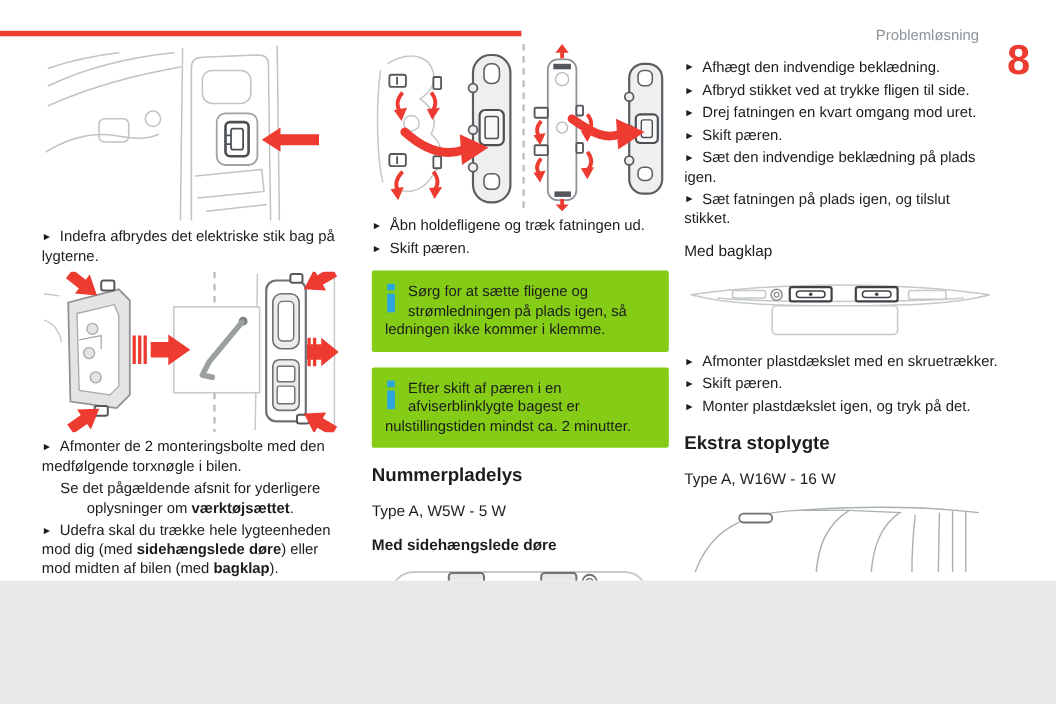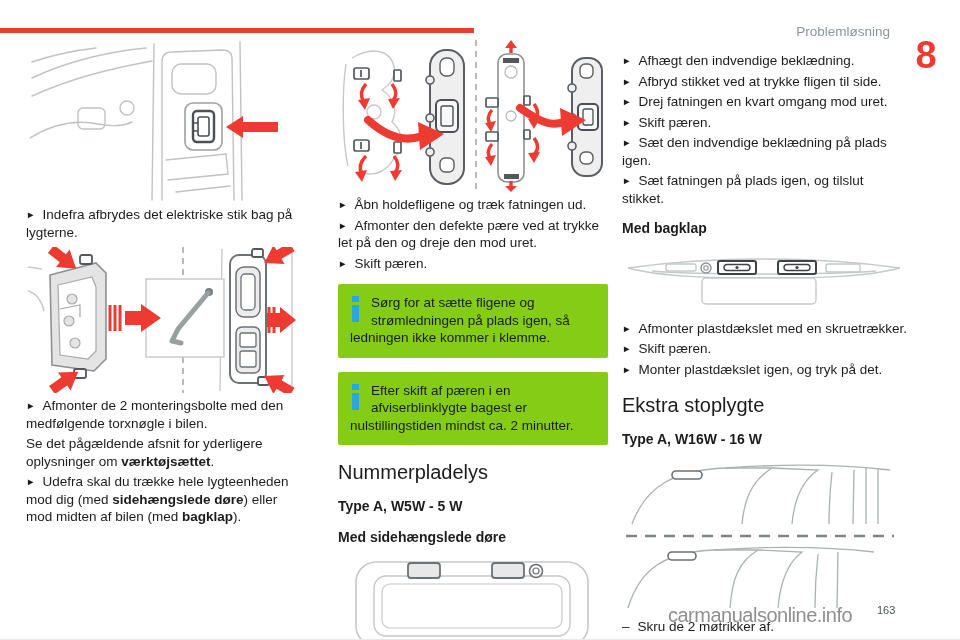--- a/index.html
+++ b/index.html
@@ -1,39 +1,39 @@
 <!DOCTYPE html>
 <html><head>
 <meta charset="utf-8">
 <style>
   html,body{margin:0;padding:0;background:#e9e9e9;}
-  .page{position:relative;width:960px;height:639px;background:#ffffff;overflow:hidden;
+  .page{position:relative;width:960px;height:528px;background:#ffffff;overflow:hidden;
         font-family:"Liberation Sans", sans-serif;color:#1c1c1c;}
   .redbar{position:absolute;left:0;top:28px;width:474px;height:5px;background:#ed3b32;}
   .header-title{position:absolute;top:24px;left:720px;width:170px;text-align:right;
         font-size:13.5px;color:#8d949a;}
   .chapter-num{position:absolute;top:36px;left:905px;width:42px;text-align:center;
         color:#ed3b32;font-size:38px;font-weight:bold;line-height:1;}
   .col{position:absolute;font-size:13.5px;line-height:1.3;}
-  #col1{left:26px;top:40px;width:270px;}
+  #col1{left:38px;top:40px;width:270px;}
   #col2{left:338px;top:40px;width:270px;}
   #col3{left:622px;top:52px;width:286px;}
   p.step{margin:0 0 3px 0;}
-  p.plain{margin:0 0 3px 0;}
+  p.plain{margin:0 0 3px 0;text-align:center;}
   .marker{font-size:9.5px;margin-right:7px;position:relative;top:-1px;}
   .dashmark{margin-right:8px;}
   .illus{display:block;}
   .mb4{margin-bottom:4px;} .mb8{margin-bottom:8px;} .mt6{margin-top:6px;}
   .infobox{background:#84cc16;padding:10px 10px 11px 12px;margin:12px 0 14px 0;border-radius:2px;}
   .infobox .txt{margin:0;}
   .info-icon{float:left;width:7px;margin:2px 12px 2px 2px;}
   .info-icon .dot{display:block;width:7px;height:6px;background:#2ba7dd;margin-bottom:3px;}
   .info-icon .bar{display:block;width:7px;height:17px;background:#2ba7dd;}
-  .section-h{font-size:20px;font-weight:normal;margin:14px 0 12px 0;}
-  .sub-h{font-size:14px;font-weight:bold;margin:0 0 12px 0;}
+  .section-h{font-size:17px;font-weight:bold;margin:14px 0 12px 0;}
+  .sub-h{font-size:14px;font-weight:normal;margin:0 0 12px 0;}
   .sub-h2{font-size:14px;font-weight:bold;margin:4px 0 10px 0;}
   .watermark{position:absolute;left:668px;top:604px;font-size:20px;color:#8f8f8f;
         letter-spacing:-0.5px;}
   .page-num{position:absolute;left:877px;top:604px;font-size:11px;color:#4d5257;z-index:2;}
   b{font-weight:bold;}
 </style>
 </head>
 <body>
 
 <div class="page">
@@ -198,21 +198,20 @@
         <polygon points="167,8 173,0 179,8"></polygon>
           <polygon points="167,146 173,152 179,146"></polygon>
         <path d="M30,80 C50,98 68,102 84,96" stroke="#ed3b32" stroke-width="8" fill="none" stroke-linecap="round"></path>
         <polygon points="80,82 106,94 82,110"></polygon>
         <path d="M182,68 C205,84 214,86 226,82" stroke="#ed3b32" stroke-width="8" fill="none" stroke-linecap="round"></path>
         <polygon points="222,68 248,80 224,96"></polygon>
       </g>
     </svg>
 
     <p class="step"><span class="marker">►</span><span>Åbn holdefligene og træk fatningen ud.</span></p>
-    <p class="step"><span class="marker">►</span><span>Afmonter den defekte pære ved at trykke let på den og dreje den mod uret.</span></p>
     <p class="step"><span class="marker">►</span><span>Skift pæren.</span></p>
 
     <div class="infobox">
       <span class="info-icon">
           <span class="dot"></span>
           <span class="bar"></span>
         </span>
       <p class="txt">Sørg for at sætte fligene og strømledningen på plads igen, så ledningen ikke kommer i klemme.</p>
     </div>
 

